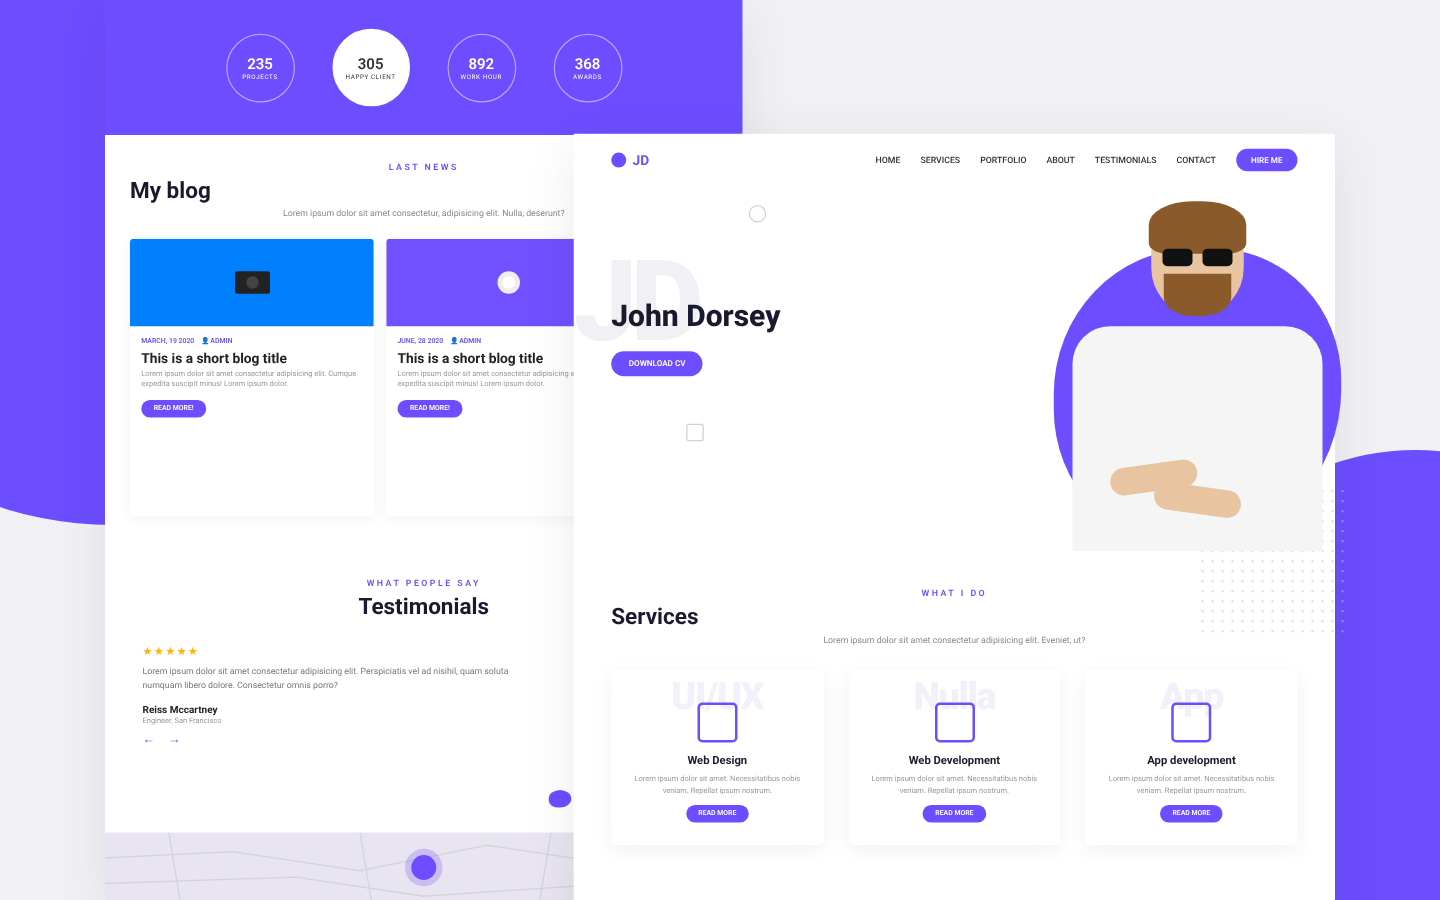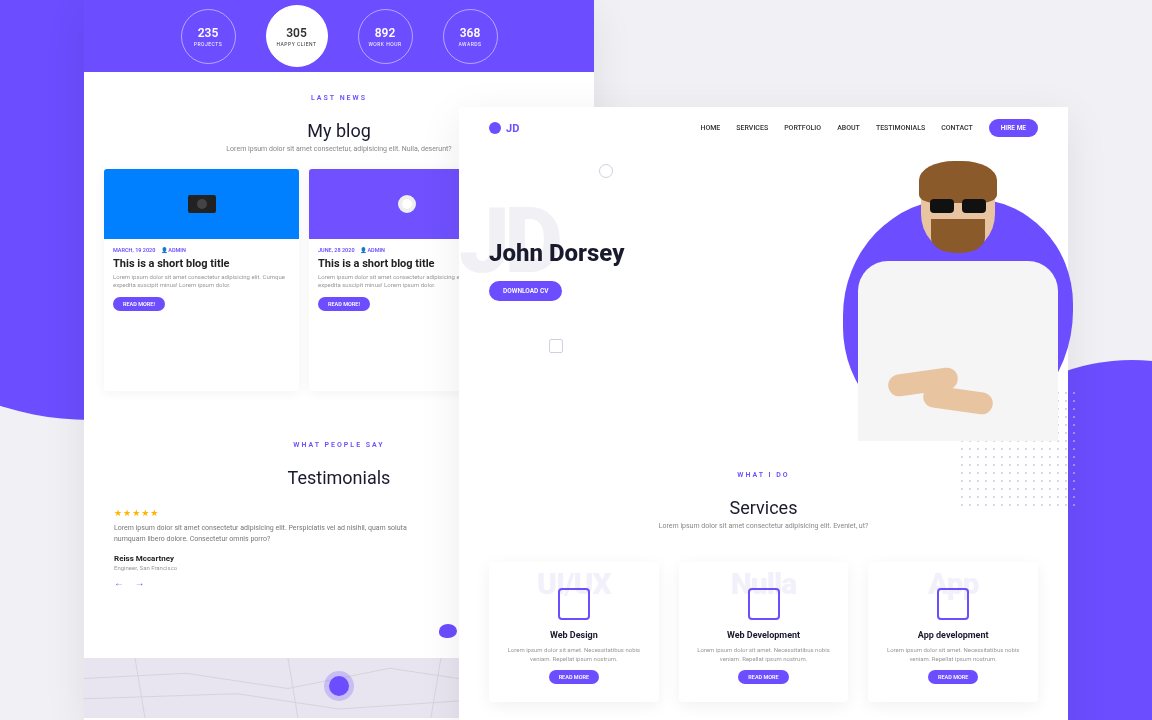--- a/index.html
+++ b/index.html
@@ -2,27 +2,27 @@
 <html><head>
 <meta charset="utf-8">
 <style>
 *{margin:0;padding:0;box-sizing:border-box;font-family:-apple-system,BlinkMacSystemFont,'Segoe UI',Roboto,sans-serif}
 body{background:#f0f0f5;width:1152px;height:720px;overflow:hidden;position:relative}
 .bg-blob-1{position:absolute;width:580px;height:580px;background:#6c4dff;border-radius:50%;top:-160px;left:-200px;z-index:0}
 .bg-blob-2{position:absolute;width:400px;height:400px;background:#6c4dff;border-radius:50%;top:360px;right:-180px;z-index:0}
 .card{position:absolute;background:#fff;box-shadow:0 10px 40px rgba(0,0,0,0.08)}
 .card-left{left:84px;top:0;width:510px;height:720px;z-index:1}
 .card-right{right:84px;top:107px;width:609px;height:693px;z-index:2}
-.stats-bar{background:#6c4dff;height:72px;display:flex;align-items:center;justify-content:center;gap:30px;padding-top:0}
+.stats-bar{background:#6c4dff;height:108px;display:flex;align-items:center;justify-content:center;gap:30px;padding-top:0}
 .stat-circle{width:55px;height:55px;border:1.5px solid rgba(255,255,255,0.5);border-radius:50%;display:flex;flex-direction:column;align-items:center;justify-content:center;color:#fff}
 .stat-circle.active{background:#fff;color:#333;border-color:#fff;width:62px;height:62px}
 .stat-num{font-size:12px;font-weight:600}
 .stat-lbl{font-size:5px;letter-spacing:0.5px;margin-top:1px}
 .section-eyebrow{color:#6c4dff;font-size:7px;letter-spacing:2px;text-align:center;font-weight:600}
-.section-title{font-size:18px;font-weight:400;text-align:center;color:#1a1a2e;margin-top:18px}
+.section-title{font-size:18px;font-weight:700;color:#1a1a2e;margin-top:4px}
 .section-sub{font-size:7px;color:#888;text-align:center;margin-top:4px;line-height:1.4}
 .blog-sec{padding:22px 20px}
 .blog-cards{display:flex;gap:10px;margin-top:14px}
 .blog-card{flex:1;background:#fff;box-shadow:0 2px 12px rgba(0,0,0,0.05);border-radius:3px;overflow:hidden}
 .blog-img{height:70px;display:flex;align-items:center;justify-content:center}
 .blog-img-1{background:#0080ff}
 .blog-img-2{background:#7050ff}
 .blog-img-3{background:#0090ff}
 .camera{width:28px;height:18px;background:#222;border-radius:2px;position:relative}
 .camera::after{content:'';position:absolute;width:10px;height:10px;border-radius:50%;background:#444;top:4px;left:9px}
@@ -75,21 +75,21 @@
 .p-glasses{position:absolute;width:56px;height:14px;top:30px;left:9px;display:flex;justify-content:space-between}
 .p-glasses span{width:24px;height:14px;background:#111;border-radius:4px}
 .p-shirt{width:200px;height:180px;background:#f5f5f5;border-radius:30px 30px 0 0;margin-top:10px;position:relative}
 .p-arms{position:absolute;width:140px;height:50px;bottom:20px;left:30px}
 .p-arm{position:absolute;width:70px;height:22px;background:#e8c4a0;border-radius:12px}
 .p-arm1{transform:rotate(-8deg);top:0;left:0}
 .p-arm2{transform:rotate(8deg);top:18px;left:35px}
 .big-jd{position:absolute;font-size:90px;font-weight:900;color:#f0f0f5;left:0;top:40px;z-index:0;letter-spacing:-5px}
 .dots{position:absolute;width:120px;height:120px;right:10px;bottom:-30px;background-image:radial-gradient(#c0c0d0 1px,transparent 1px);background-size:8px 8px;opacity:0.6}
 .services-sec{padding:22px 30px;background:#fff}
-.service-cards{display:flex;gap:20px;margin-top:30px}
+.service-cards{display:flex;gap:20px;margin-top:18px}
 .service-card{flex:1;background:#fff;box-shadow:0 4px 16px rgba(0,0,0,0.06);border-radius:4px;padding:18px 12px;text-align:center;position:relative;overflow:hidden}
 .service-ghost{position:absolute;font-size:30px;font-weight:900;color:#f2f0fa;top:4px;left:50%;transform:translateX(-50%);letter-spacing:-1px}
 .service-icon{width:32px;height:32px;border:2px solid #6c4dff;border-radius:4px;margin:8px auto 10px;position:relative;z-index:1}
 .service-title{font-size:9px;font-weight:700;color:#1a1a2e;position:relative;z-index:1}
 .service-desc{font-size:6px;color:#999;margin-top:5px;line-height:1.5;position:relative;z-index:1}
 .deco-x{position:absolute;color:#d0d0e0;font-size:14px}
 .deco-c{position:absolute;width:14px;height:14px;border:1.5px solid #d0d0e0;border-radius:50%}
 .deco-sq{position:absolute;width:14px;height:14px;border:1.5px solid #d0d0e0;border-radius:2px}
 </style>
 </head>

